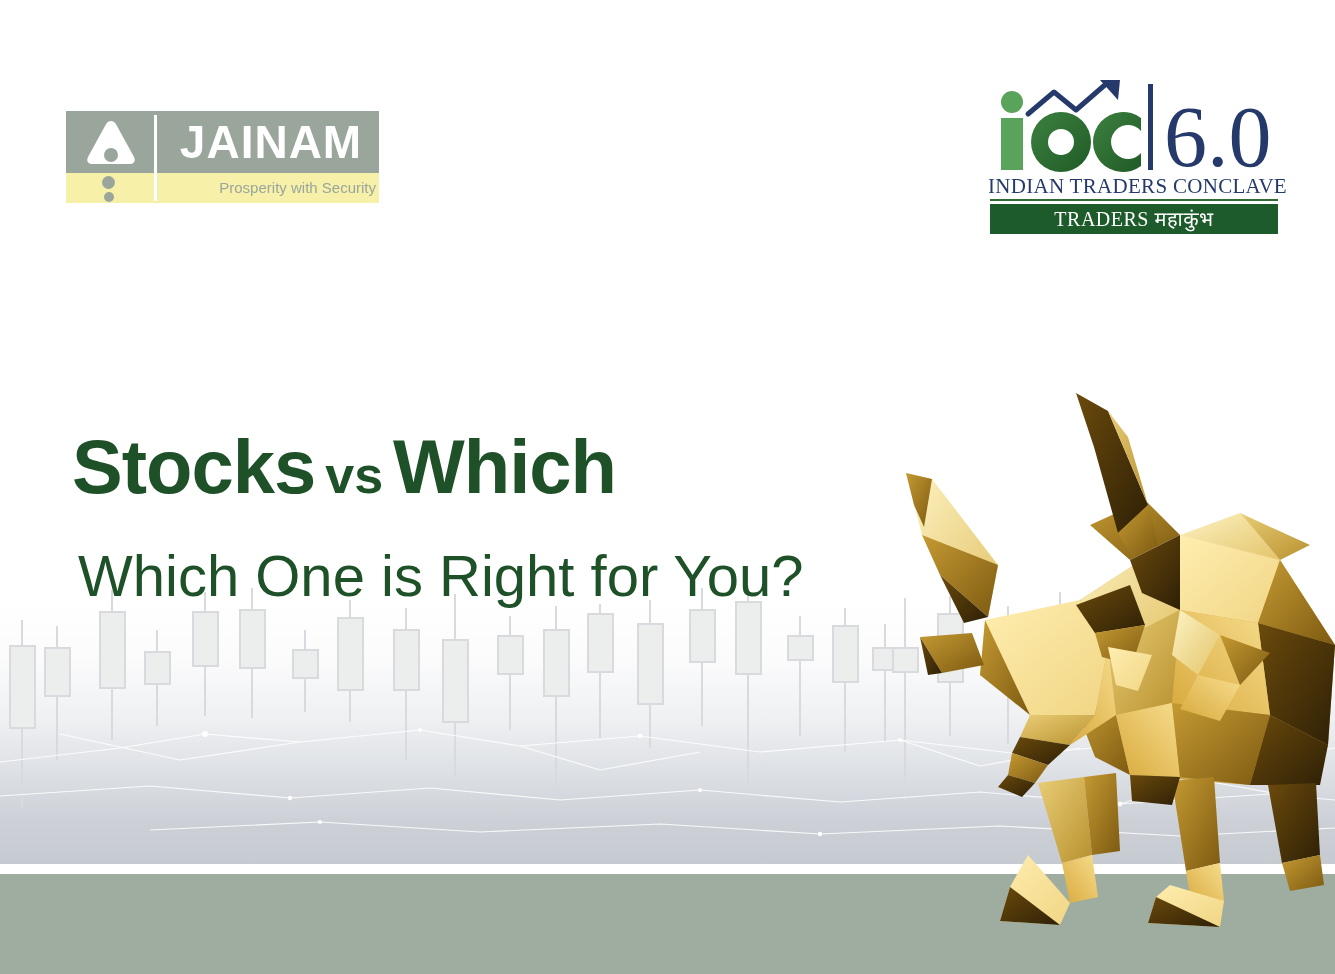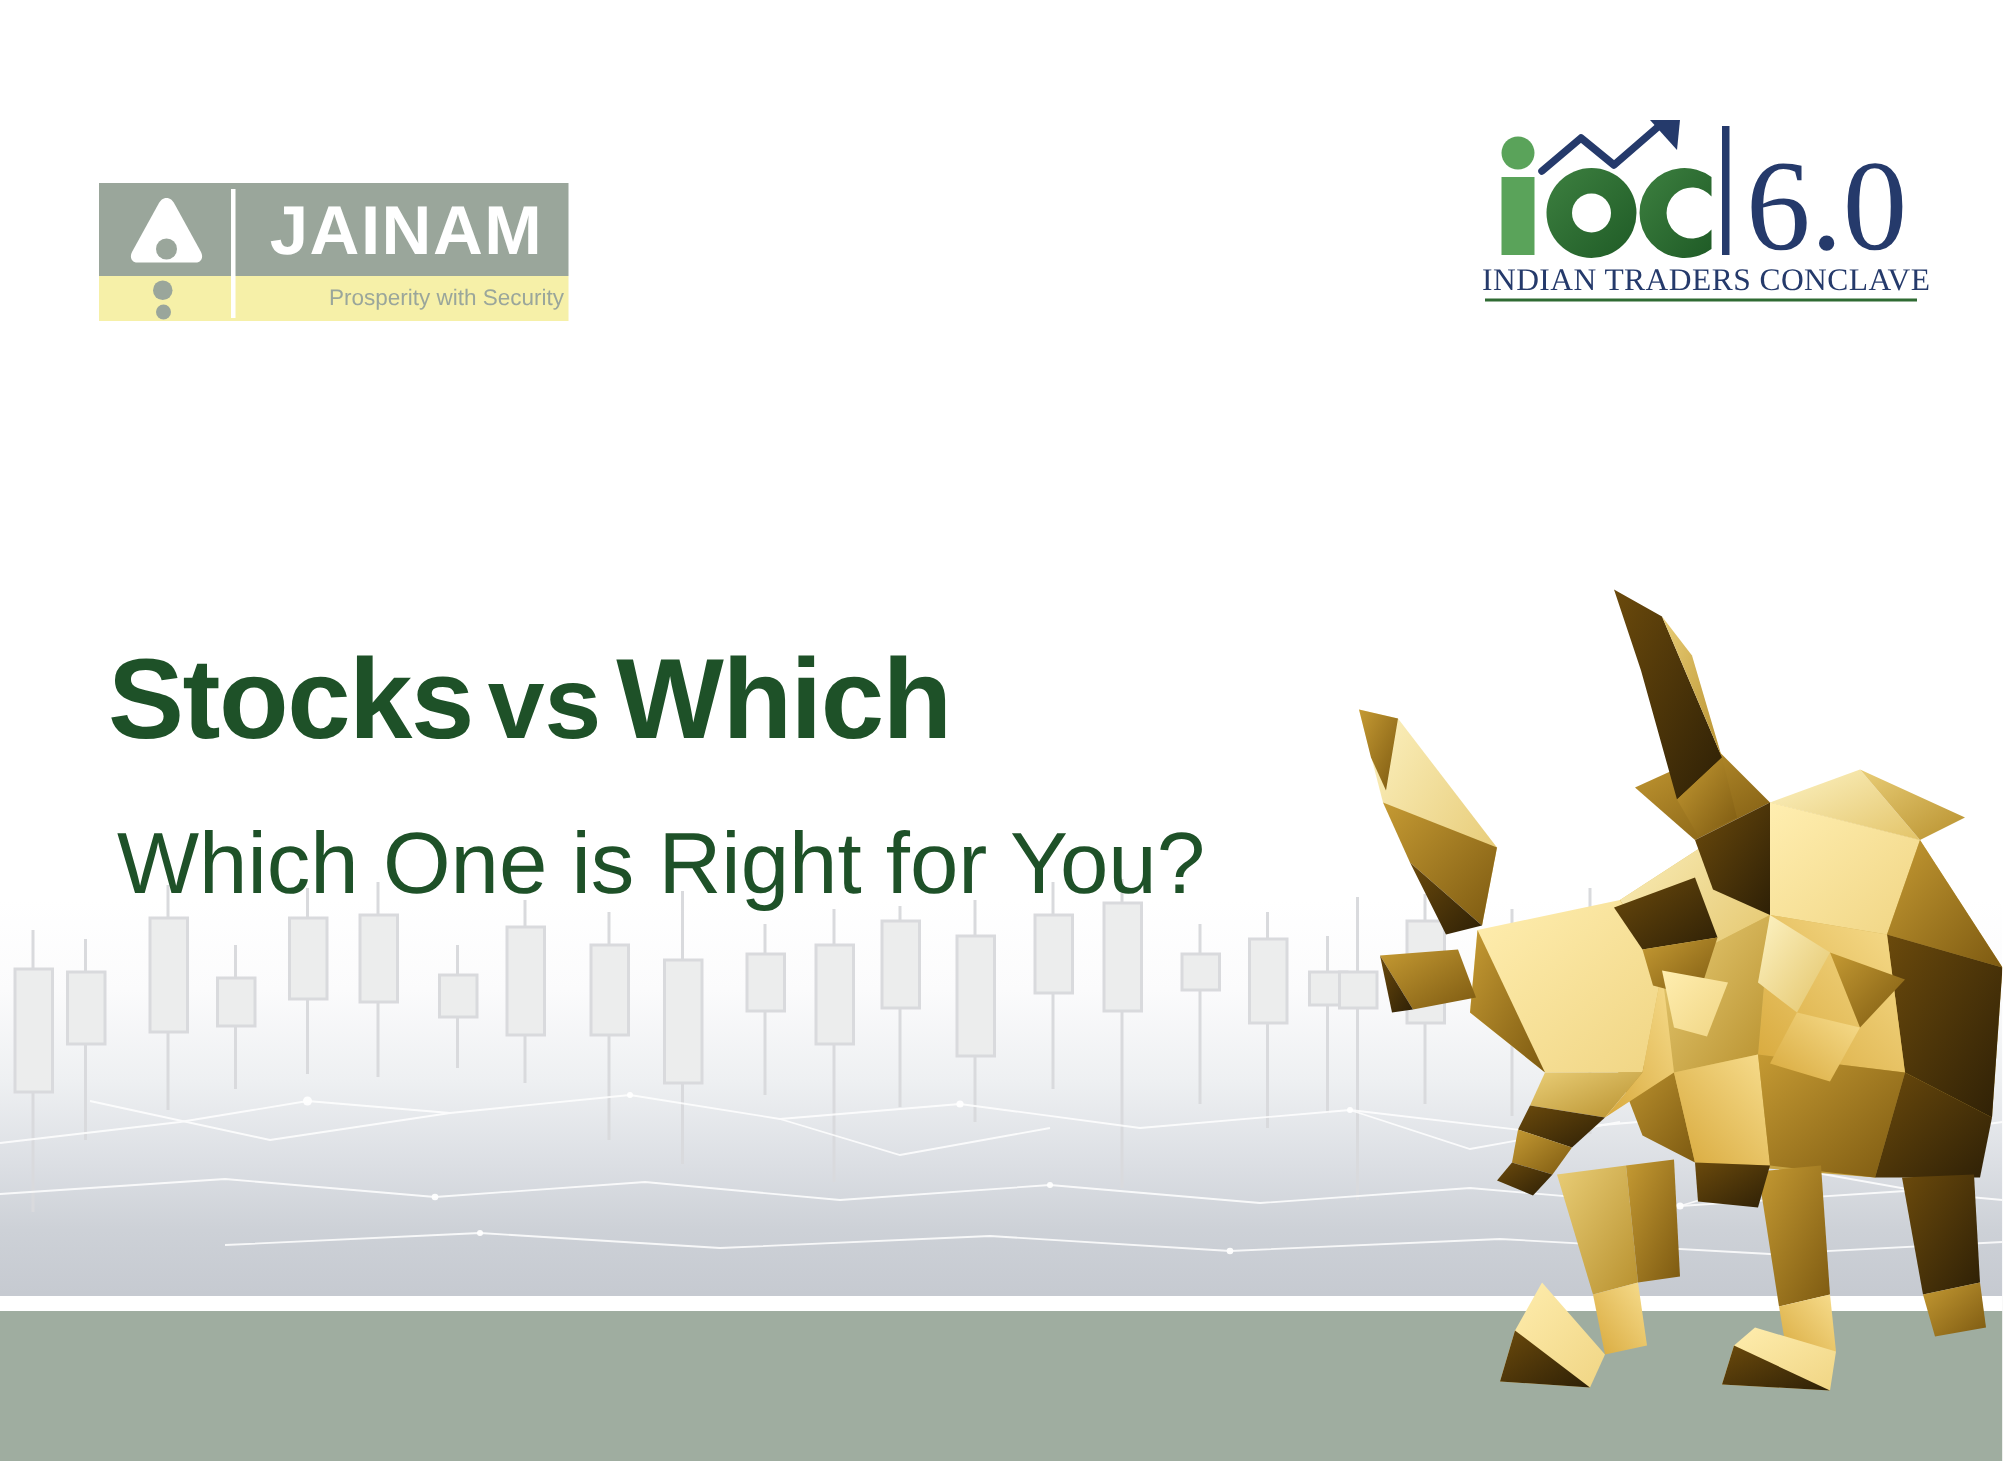--- a/index.html
+++ b/index.html
@@ -66,21 +66,21 @@
     top: 874px;
     width: 1335px;
     height: 100px;
     background: #9fada0;
   }
 
   
   .jainam-logo {
     position: absolute;
     left: 66px;
-    top: 122px;
+    top: 111px;
     width: 279px;
     height: 92px;
   }
   .jl-top {
     position: absolute;
     left: 0; top: 0;
     width: 313px; height: 62px;
     background: #9aa69b;
   }
   .jl-bottom {
@@ -190,21 +190,21 @@
     top: 424px;
     white-space: nowrap;
     color: #1e5128;
     font-family: "Liberation Sans", sans-serif;
     font-weight: bold;
     font-size: 76px;
     letter-spacing: -1px;
     line-height: 86px;
   }
   .headline .vs {
-    font-size: 68px;
+    font-size: 52px;
     font-weight: bold;
     letter-spacing: 0px;
     padding: 0 10px;
   }
   .subheadline {
     position: absolute;
     left: 78px;
     top: 540px;
     white-space: nowrap;
     color: #1e5128;
@@ -352,20 +352,21 @@
         <path d="M40 36 L66 14 L88 32 L118 6"></path>
       </g>
       <path d="M112 2 L132 2 L130 22 Z" fill="#253a6b"></path>
 
       <rect x="160" y="6" width="5" height="86" fill="#253a6b"></rect>
 
       <text x="176" y="88" font-family="Liberation Serif, serif" font-size="86" fill="#253a6b">6.0</text>
     </svg>
     <div class="ioc-sub">INDIAN TRADERS CONCLAVE</div>
     <div class="ioc-rule"></div>
+    <div class="ioc-banner">TRADERS महाकुंभ</div>
   </div>
 
   <div class="headline">
     <span>Stocks</span><span class="vs">vs</span><span>Which</span>
   </div>
   <div class="subheadline">Which One is Right for You?</div>
 
   <svg class="bull" viewBox="0 0 460 545">
     <defs>
       <linearGradient id="g1" x1="0" y1="0" x2="1" y2="1">

